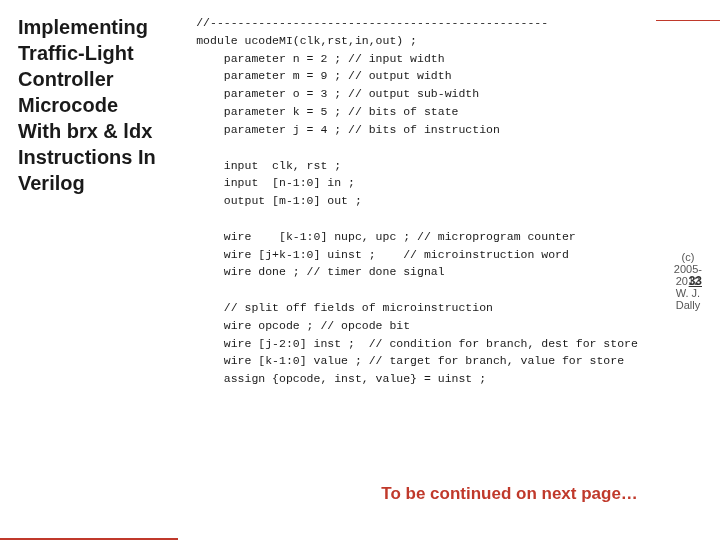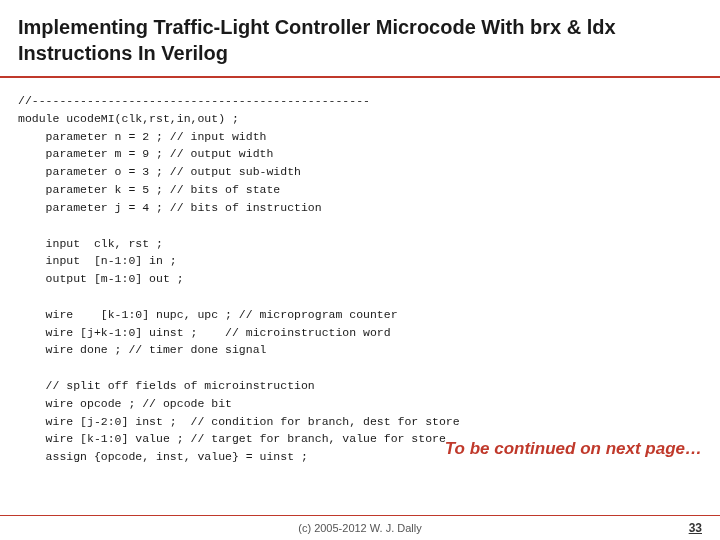--- a/index.html
+++ b/index.html
@@ -13,21 +13,21 @@
       height: 540px;
       background: #ffffff;
       font-family: Arial, sans-serif;
       overflow: hidden;
     }
 
     .page {
       width: 720px;
       height: 540px;
       display: flex;
-      flex-direction: column;
+      flex-direction: row;
       background: #ffffff;
     }
 
     .header {
       padding: 14px 18px 10px 18px;
       border-bottom: 2px solid #c0392b;
     }
 
     .header-title {
       font-size: 20px;
@@ -52,21 +52,20 @@
       white-space: pre;
     }
 
     .continued-text {
       position: absolute;
       bottom: 36px;
       right: 18px;
       font-size: 17px;
       font-weight: bold;
       color: #c0392b;
-      font-style: italic;
     }
 
     .footer {
       border-top: 1px solid #c0392b;
       padding: 6px 18px;
       display: flex;
       justify-content: center;
       align-items: center;
       position: relative;
       margin-top: 20px;

